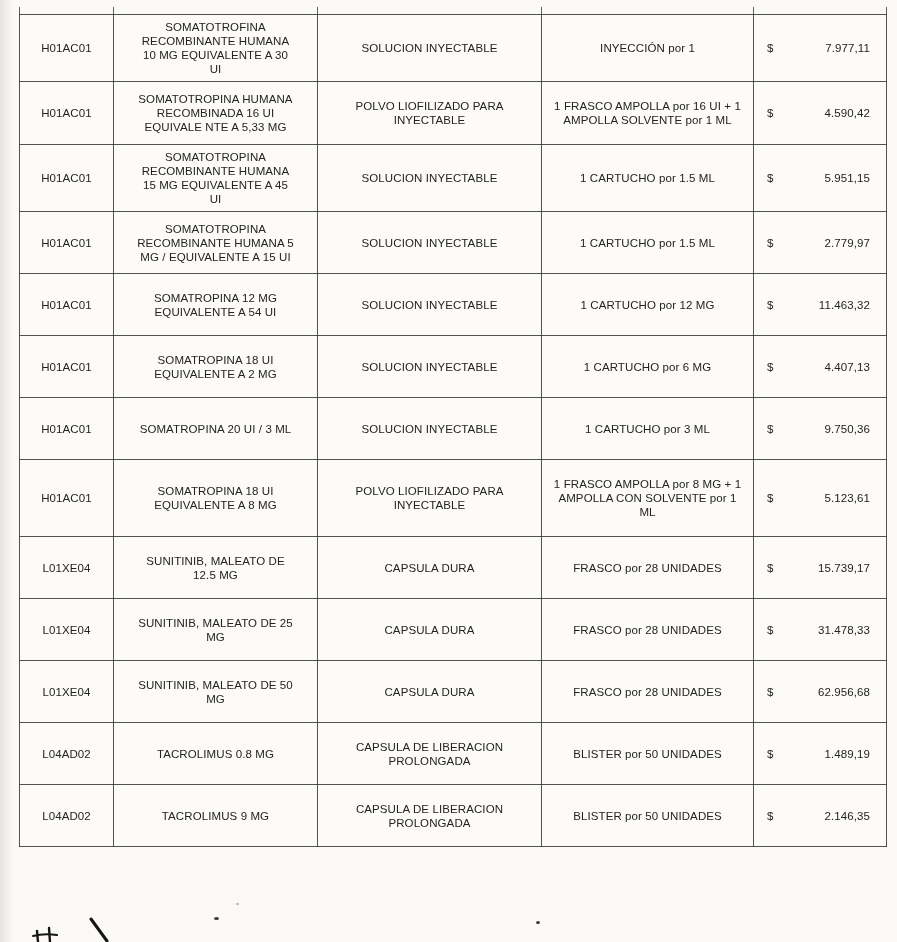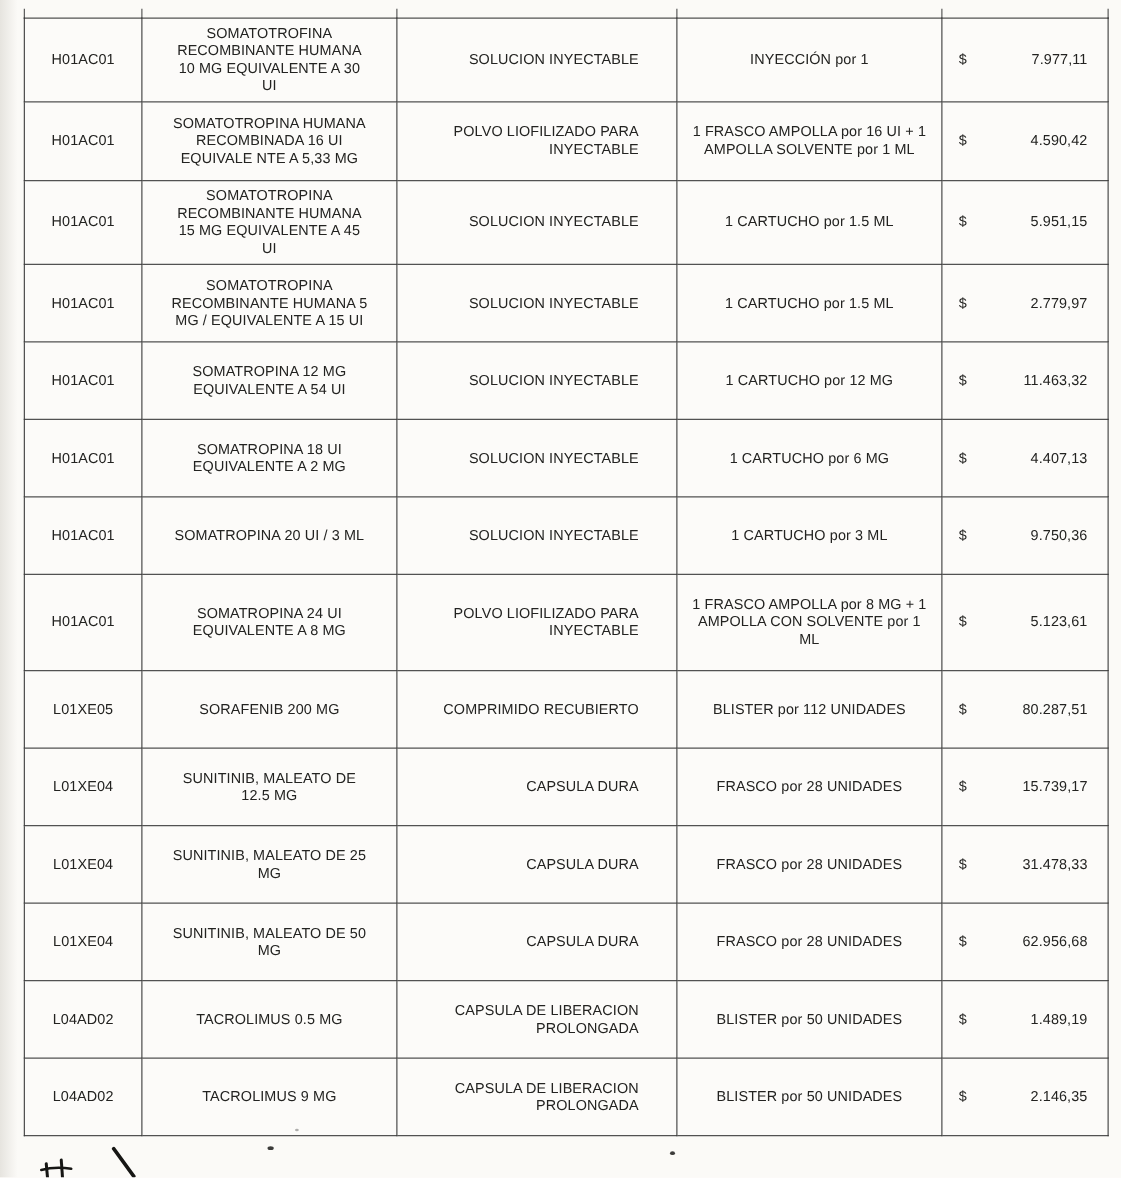--- a/index.html
+++ b/index.html
@@ -48,21 +48,21 @@
     font-size: 11.5px;
     line-height: 14px;
     letter-spacing: .1px;
     padding: 5px 8px;
     height: 62px;
     box-sizing: border-box;
     color: #232321;
   }
   td.c-code { padding: 5px 6px; }
   td.c-desc { padding: 5px 22px; }
-  td.c-form { padding: 5px 30px; text-align: right; }
+  td.c-form { padding: 5px 30px; }
   td.c-pres { padding: 17px 8px; }
   td.c-price { padding: 0; }
   .price-wrap {
     display: flex;
     justify-content: space-between;
     align-items: center;
     padding: 0 16px 0 13px;
   }
   .price-wrap .amt { text-align: center; }
   
@@ -246,56 +246,36 @@
         <span class="amt">9.750,36</span>
       </div>
     </td>
   </tr>
 
   <tr>
     <td class="c-code">
       <span>H01AC01</span>
     </td>
     <td class="c-desc">
-      <span>SOMATROPINA 24 UI EQUIVALENTE A 8 MG</span>
+      <span>SOMATROPINA 18 UI EQUIVALENTE A 8 MG</span>
     </td>
     <td class="c-form">
       <span>POLVO LIOFILIZADO PARA INYECTABLE</span>
     </td>
     <td class="c-pres">
       <span>1 FRASCO AMPOLLA por 8 MG + 1 AMPOLLA CON SOLVENTE por 1 ML</span>
     </td>
     <td class="c-price">
       <div class="price-wrap">
         <span class="cur">$</span>
         <span class="amt">5.123,61</span>
       </div>
     </td>
   </tr>
 
-  <tr>
-    <td class="c-code">
-      <span>L01XE05</span>
-    </td>
-    <td class="c-desc">
-      <span>SORAFENIB 200 MG</span>
-    </td>
-    <td class="c-form">
-      <span>COMPRIMIDO RECUBIERTO</span>
-    </td>
-    <td class="c-pres">
-      <span>BLISTER por 112 UNIDADES</span>
-    </td>
-    <td class="c-price">
-      <div class="price-wrap">
-        <span class="cur">$</span>
-        <span class="amt">80.287,51</span>
-      </div>
-    </td>
-  </tr>
 
   <tr>
     <td class="c-code">
       <span>L01XE04</span>
     </td>
     <td class="c-desc">
       <span>SUNITINIB, MALEATO DE 12.5 MG</span>
     </td>
     <td class="c-form">
       <span>CAPSULA DURA</span>
@@ -351,21 +331,21 @@
         <span class="amt">62.956,68</span>
       </div>
     </td>
   </tr>
 
   <tr>
     <td class="c-code">
       <span>L04AD02</span>
     </td>
     <td class="c-desc">
-      <span>TACROLIMUS 0.5 MG</span>
+      <span>TACROLIMUS 0.8 MG</span>
     </td>
     <td class="c-form">
       <span>CAPSULA DE LIBERACION PROLONGADA</span>
     </td>
     <td class="c-pres">
       <span>BLISTER por 50 UNIDADES</span>
     </td>
     <td class="c-price">
       <div class="price-wrap">
         <span class="cur">$</span>

